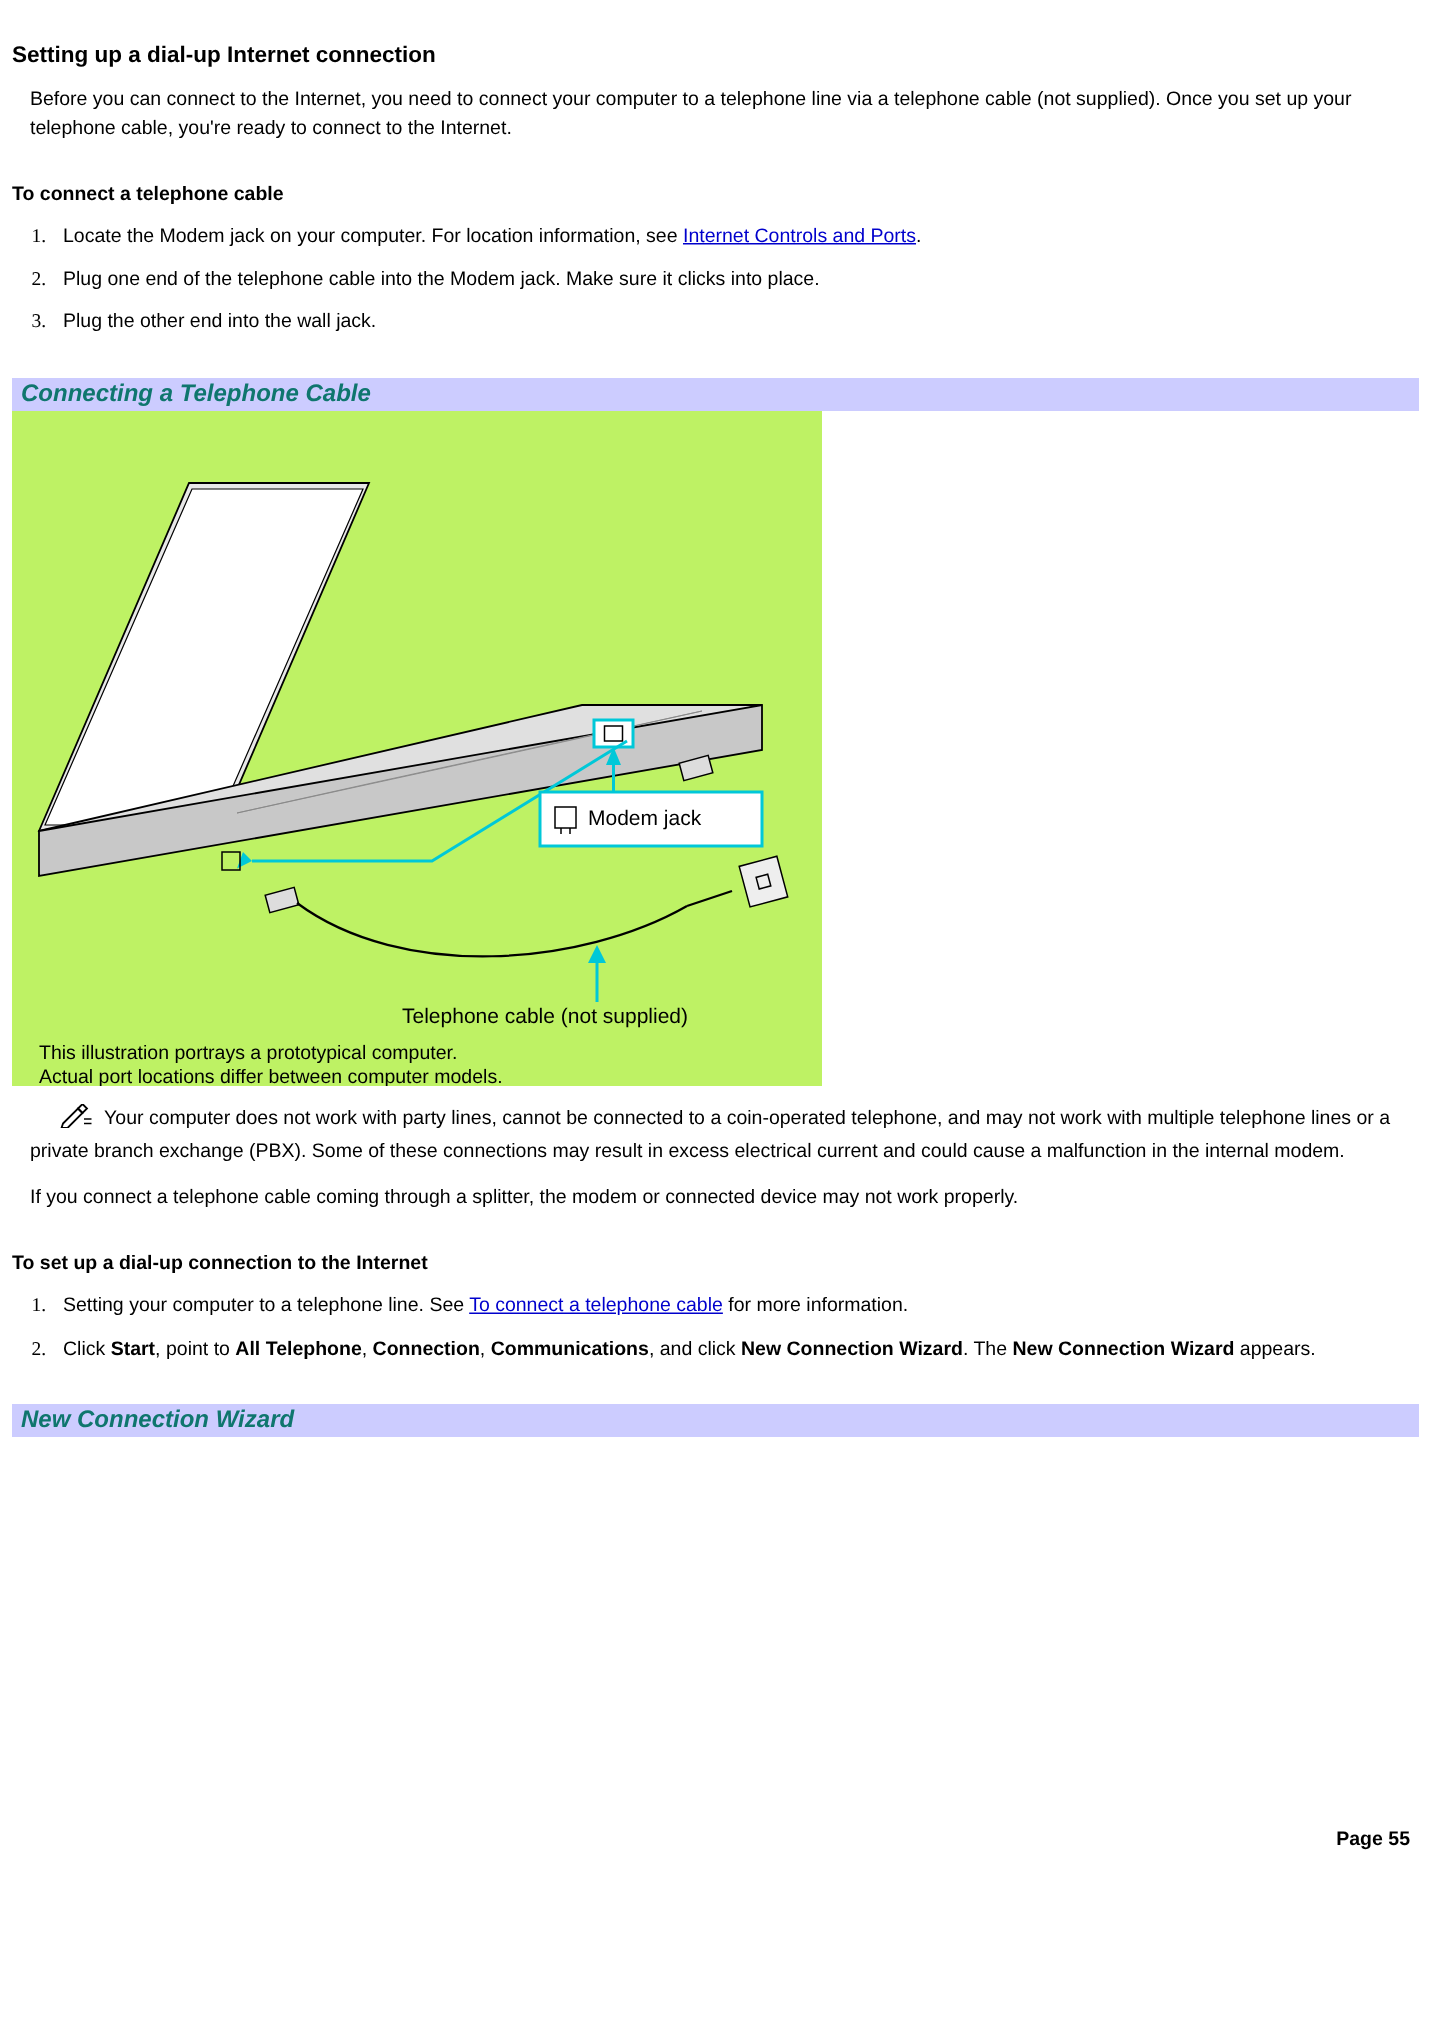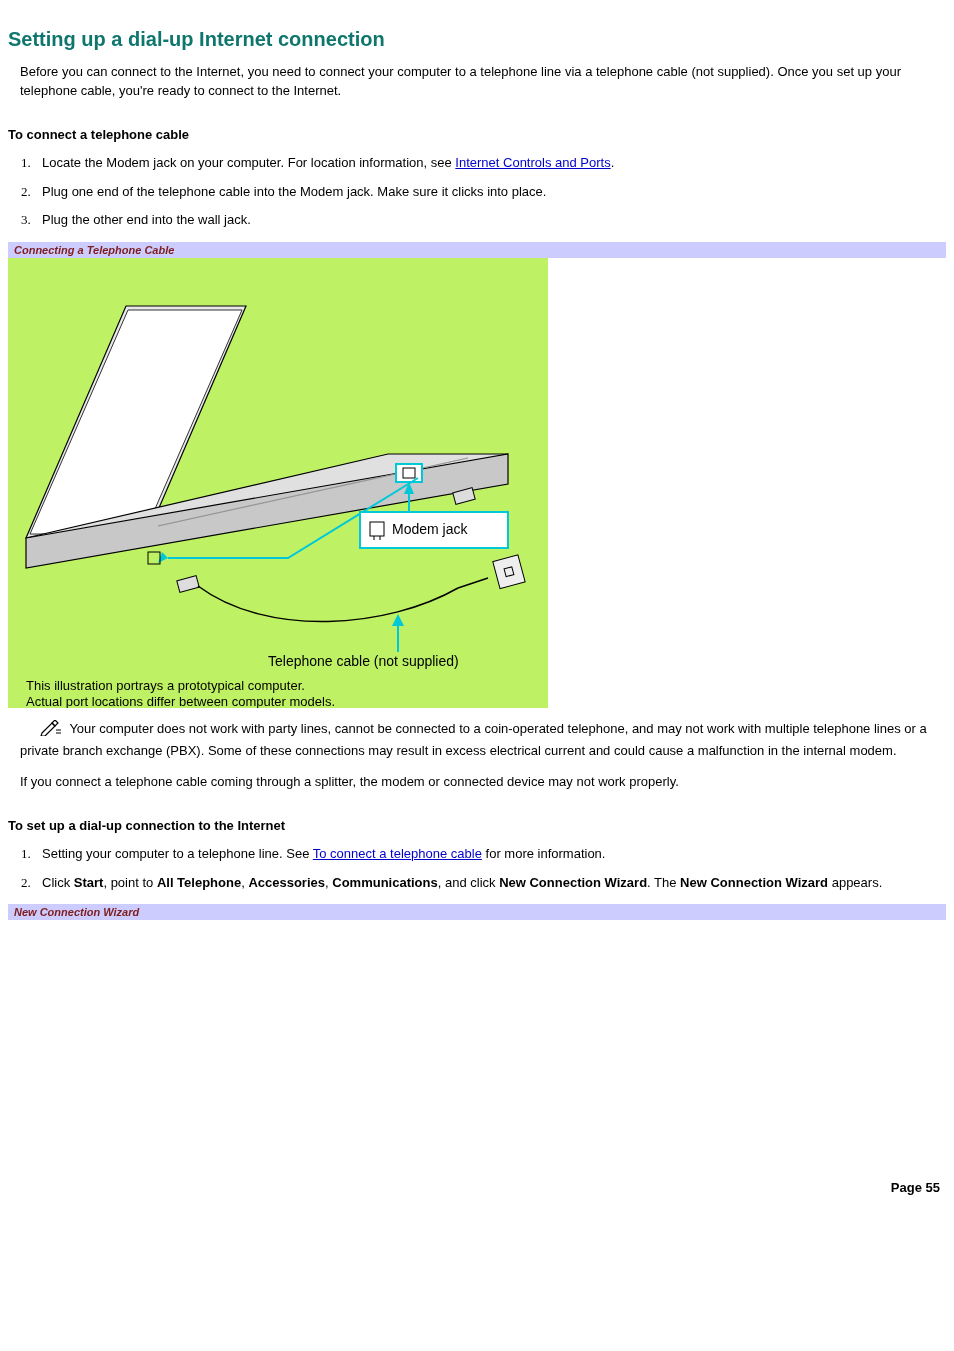--- a/index.html
+++ b/index.html
@@ -6,22 +6,22 @@
       font-family: Verdana, Geneva, sans-serif;
       font-size: 13px;
       color: #000;
       margin: 0;
       padding: 8px;
       background: #fff;
       width: 954px;
       box-sizing: border-box;
     }
     h2.heading {
-      color: #0f766e;
-      font-size: 20px;
+      color: #000000;
+      font-size: 15px;
       font-weight: bold;
       margin: 20px 0 0 0;
     }
     .subheading {
       font-weight: bold;
       font-size: 13px;
       margin: 26px 0 12px 0;
     }
     p {
       margin: 12px 12px;
@@ -39,26 +39,26 @@
     ol li::marker {
       font-family: "Times New Roman", serif;
       font-size: 13px;
     }
     a.link {
       color: #0000cc;
       text-decoration: underline;
     }
     .caption-bar {
       background: #ccccff;
-      color: #7f1d1d;
+      color: #0f766e;
       font-style: italic;
       font-weight: bold;
       padding: 2px 6px;
-      margin: 12px 0 0 0;
-      font-size: 11px;
+      margin: 28px 0 0 0;
+      font-size: 16px;
     }
     .figure-placeholder {
       width: 540px;
       height: 450px;
       margin: 0;
       position: relative;
       background: #bef264;
     }
     .note-icon {
       display: inline-block;
@@ -161,19 +161,19 @@
 
 <p>If you connect a telephone cable coming through a splitter, the modem or connected device may not work properly.</p>
 
 <div class="subheading">To set up a dial-up connection to the Internet</div>
 
 <ol>
   <li>
     <span>Setting your computer to a telephone line. See </span><a href="#" class="link">To connect a telephone cable</a><span> for more information.</span>
   </li>
   <li>
-    <span>Click </span><span class="bold">Start</span><span>, point to </span><span class="bold">All Telephone</span><span>, </span><span class="bold">Accessories</span><span>, </span><span class="bold">Communications</span><span>, and click </span><span class="bold">New Connection Wizard</span><span>. The </span><span class="bold">New Connection Wizard</span><span> appears.</span>
+    <span>Click </span><span class="bold">Start</span><span>, point to </span><span class="bold">All Telephone</span><span>, </span><span class="bold">Connection</span><span>, </span><span class="bold">Communications</span><span>, and click </span><span class="bold">New Connection Wizard</span><span>. The </span><span class="bold">New Connection Wizard</span><span> appears.</span>
   </li>
 </ol>
 
 <div class="caption-bar">New Connection Wizard</div>
 
 <div class="page-footer">Page 55</div>
 
 </body></html>

